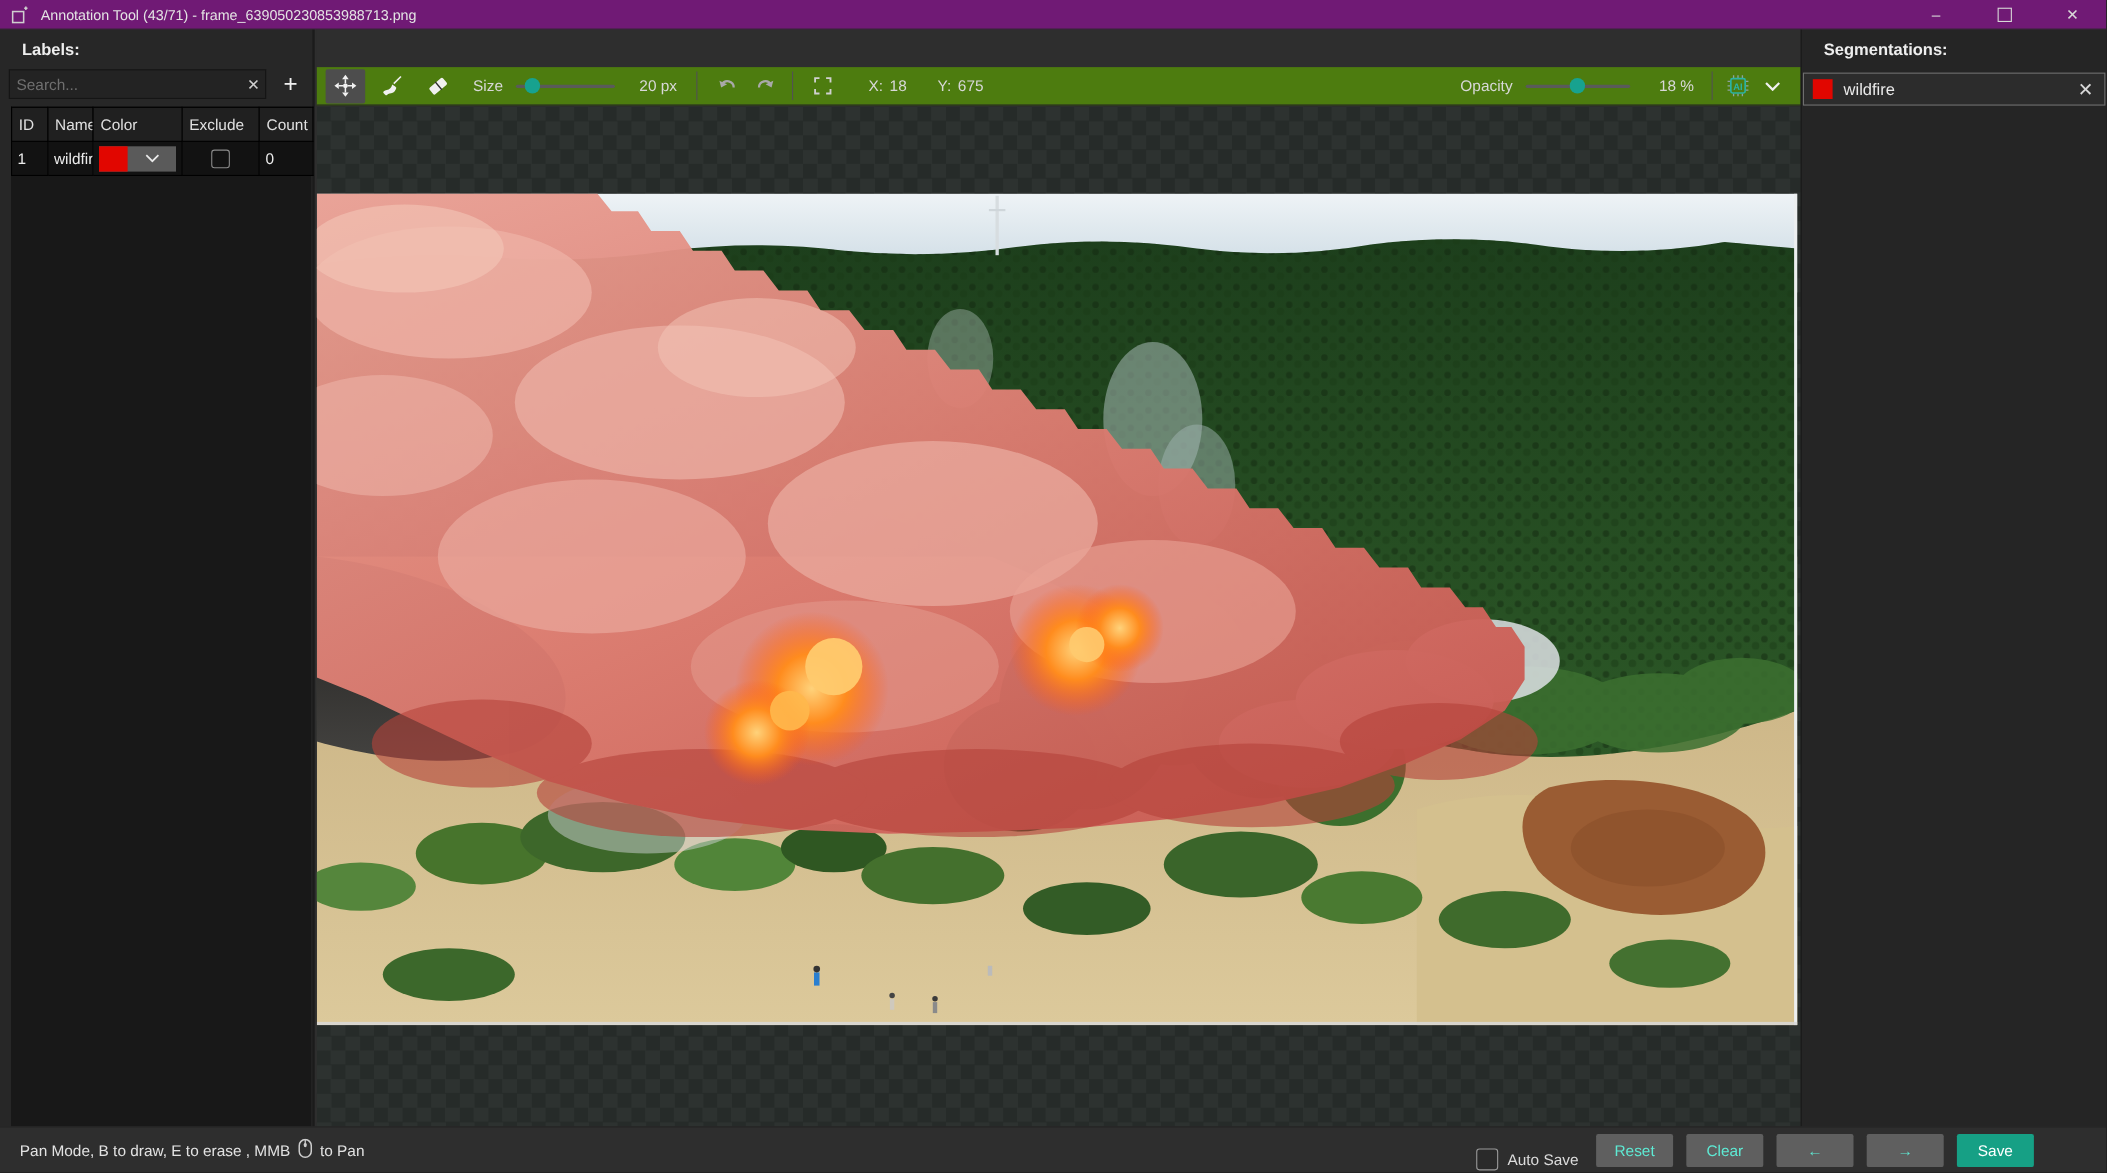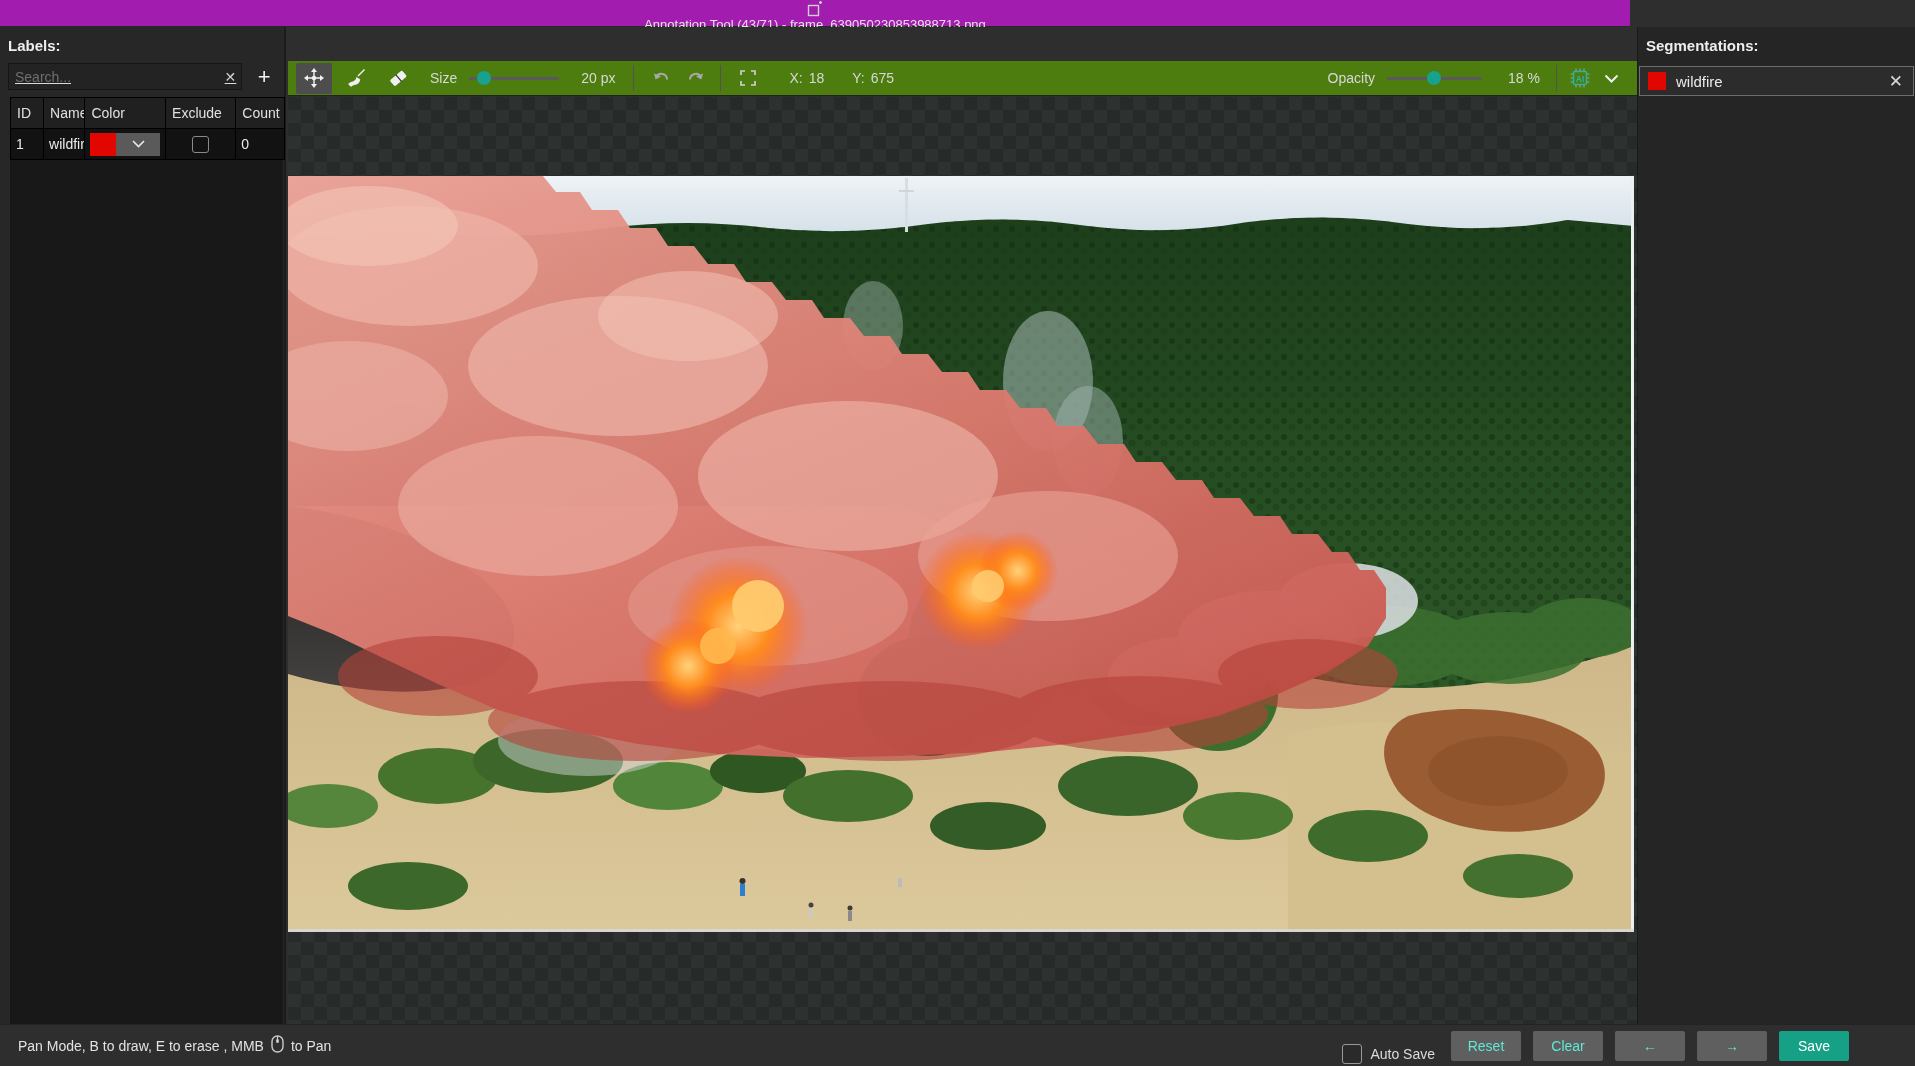--- a/index.html
+++ b/index.html
@@ -1,34 +1,34 @@
 <!DOCTYPE html>
 <html><head>
 <meta charset="utf-8">
 <style>
   html,body{margin:0;padding:0;background:#1a1a1a;}
   #root{position:relative;width:1915px;height:1066px;background:#2e2e2e;
         font-family:"Liberation Sans",sans-serif;color:#dcdcdc;overflow:hidden;
         -webkit-user-select:none;user-select:none;}
   
-  .titlebar{position:absolute;left:0;top:0;width:1630px;height:27px;background:#a21caf;
-            display:flex;align-items:center;border-bottom:1px solid #282828;box-sizing:border-box;flex-direction:column;}
+  .titlebar{position:absolute;left:0;top:0;width:1915px;height:27px;background:#701a75;
+            display:flex;align-items:center;border-bottom:1px solid #282828;box-sizing:border-box;}
   .app-icon{margin:0 10px 0 10px;display:flex;align-items:center;}
   .title-text{font-size:13px;color:#e4e4e4;}
   .win-controls{margin-left:auto;display:flex;height:100%;}
   .win-btn{width:62px;height:100%;display:flex;align-items:center;justify-content:center;
            font-size:14px;color:#d8d8d8;cursor:default;}
   .maxbox{width:11px;height:11px;border:1.5px solid #d8d8d8;display:inline-block;}
   
   .left-panel{position:absolute;left:0;top:27px;width:286px;bottom:42px;background:#272727;
               border-right:2px solid #1b1b1b;box-sizing:border-box;}
-  .panel-heading{font-size:15px;font-weight:bold;color:#eeeeee;padding:10px 0 0 8px;}
+  .panel-heading{font-size:15px;font-weight:bold;color:#eeeeee;padding:10px 0 0 20px;}
   .search-row{position:absolute;left:8px;top:35px;right:4px;height:29px;display:flex;align-items:center;}
   .search-box{position:relative;width:238px;height:27px;background:#232323;border:1px solid #151515;
-              box-sizing:border-box;display:flex;align-items:center;text-decoration:underline;}
+              box-sizing:border-box;display:flex;align-items:center;}
   .search-box input{flex:1;background:transparent;border:none;outline:none;color:#cccccc;
                     font-size:14px;padding:0 6px;font-family:"Liberation Sans",sans-serif;}
   .search-box input::placeholder{color:#6f6f6f;}
   .search-clear{width:22px;text-align:center;color:#cfcfcf;font-size:14px;cursor:default;}
   .add-btn{width:32px;height:29px;margin-left:6px;display:flex;align-items:center;justify-content:center;
            color:#f0f0f0;font-size:22px;line-height:1;cursor:default;}
   .labels-table{position:absolute;left:10px;top:70px;right:1px;bottom:0;background:#181818;}
   .ltable{border-collapse:collapse;table-layout:fixed;width:275px;font-size:14px;}
   .ltable th{background:#202020;color:#e0e0e0;font-weight:normal;border:1px solid #000;
              height:30px;padding:0 6px;text-align:left;overflow:hidden;white-space:nowrap;}

